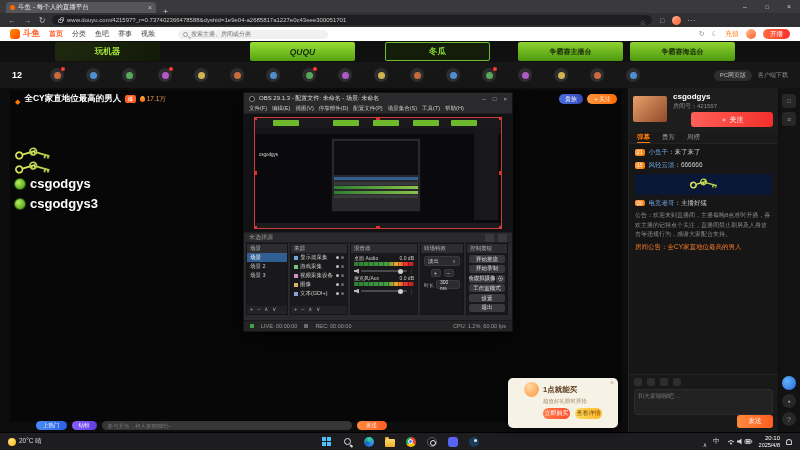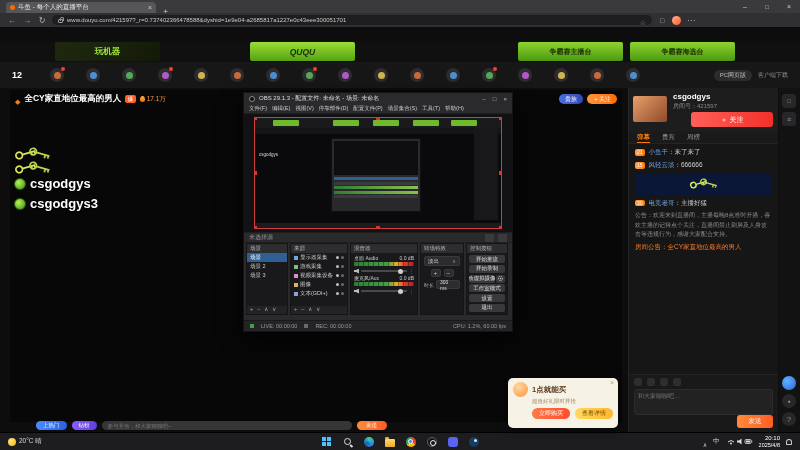--- a/index.html
+++ b/index.html
@@ -207,21 +207,21 @@
     display:flex;align-items:center;justify-content:center;white-space:nowrap;overflow:hidden}
   .gear-sq{width:9px;height:8px;background:#39393d;border-radius:2px;display:flex;align-items:center;justify-content:center;flex:none}
   .obs-status{position:absolute;left:0;bottom:0;width:100%;height:11px;background:#242427;border-top:1px solid #1a1a1c;
     display:flex;align-items:center;gap:7px;padding:0 6px;font-size:5.5px;color:#9a9a9a}
   .sq-g{width:4px;height:4px;background:#43a047;flex:none}
   .sq-x{width:4px;height:4px;background:#6a6a6e;flex:none}
   .st-cpu{margin-left:auto}
 
   
   .gift{position:absolute;left:508px;top:378px;width:110px;height:50px;background:#f7f2e6;border-radius:5px;
-    box-shadow:0 3px 10px rgba(0,0,0,.55);z-index:25;padding:4px 5px}
+    box-shadow:0 3px 10px rgba(0,0,0,.55);z-index:25;padding:4px 16px}
   .g-close{position:absolute;right:4px;top:1px;font-size:7px;color:#b8a98c}
   .g-close::before{content:"×"}
   .g-head{display:flex;align-items:center;gap:4px}
   .g-mascot{width:15px;height:15px;border-radius:50%;background:radial-gradient(circle at 35% 30%,#ffd9a0,#ff9340);flex:none}
   .g-title{font-size:7.5px;font-weight:bold;color:#5a3c1e}
   .g-desc{font-size:5.5px;color:#a08a66;margin:1px 0 3px 19px}
   .g-btns{display:flex;gap:5px;margin-left:19px}
   .g-primary{flex:1;height:11px;border-radius:6px;background:linear-gradient(90deg,#ff7a45,#ff4d2e);color:#fff;font-size:6px;
     display:flex;align-items:center;justify-content:center}
   .g-secondary{flex:1;height:11px;border-radius:6px;background:linear-gradient(90deg,#ffd95e,#ffb82e);color:#7a4c00;font-size:6px;
@@ -281,24 +281,47 @@
     <div class="url-pill">
       <span class="i-lock"></span>
       <span class="url-text">www.douyu.com/421597?_r=0.737402366478588&amp;dyshid=1e9e04-a2685817a1227e0c43eee300051701</span>
       <span class="i-star"></span>
     </div>
     <span class="nav-ic i-ext"></span>
     <span class="tb-avatar"></span>
     <span class="nav-ic i-menu"></span>
   </div>
 
+  <div class="site-header">
+    <div class="logo">
+      <span class="logo-mark"></span>
+      <span class="logo-text">斗鱼</span>
+    </div>
+    <span class="nav-item active">首页</span>
+    <span class="nav-item">分类</span>
+    <span class="nav-item">鱼吧</span>
+    <span class="nav-item">赛事</span>
+    <span class="nav-item">视频</span>
+    <div class="search">
+      <span class="i-mag"></span>
+      <input placeholder="搜索主播、房间或分类" style="">
+    </div>
+    <div class="header-right">
+      <span class="hr-ic i-history"></span>
+      <span class="hr-ic i-moon"></span>
+      <span class="recharge">充值</span>
+      <span class="hd-avatar"></span>
+      <span class="broadcast-btn">开播</span>
+    </div>
+  </div>
 
   <div class="banner">
     <div class="tile t0">玩机器</div>
     <div class="tile t1">QUQU</div>
+    <div class="tile t2">冬瓜</div>
     <div class="tile t3">争霸赛主播台</div>
     <div class="tile t4">争霸赛海选台</div>
   </div>
 
   <div class="catrow">
     <span class="cat-count">12</span>
     <div class="cat-icons">
       <span class="cat-ic badge"></span>
       <span class="cat-ic"></span>
       <span class="cat-ic"></span>

